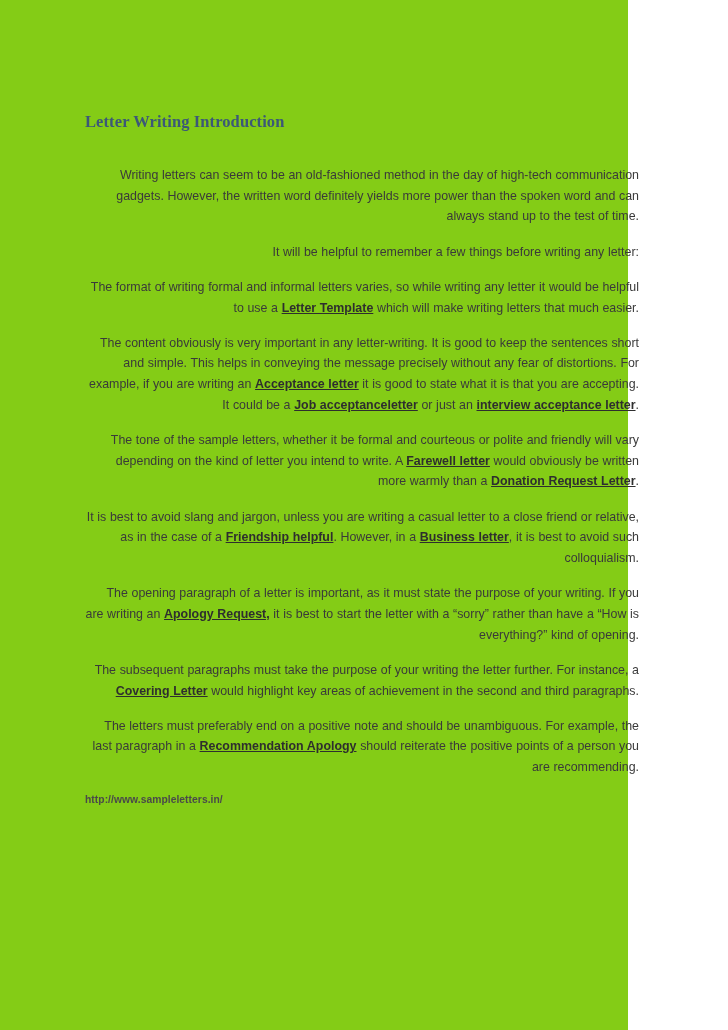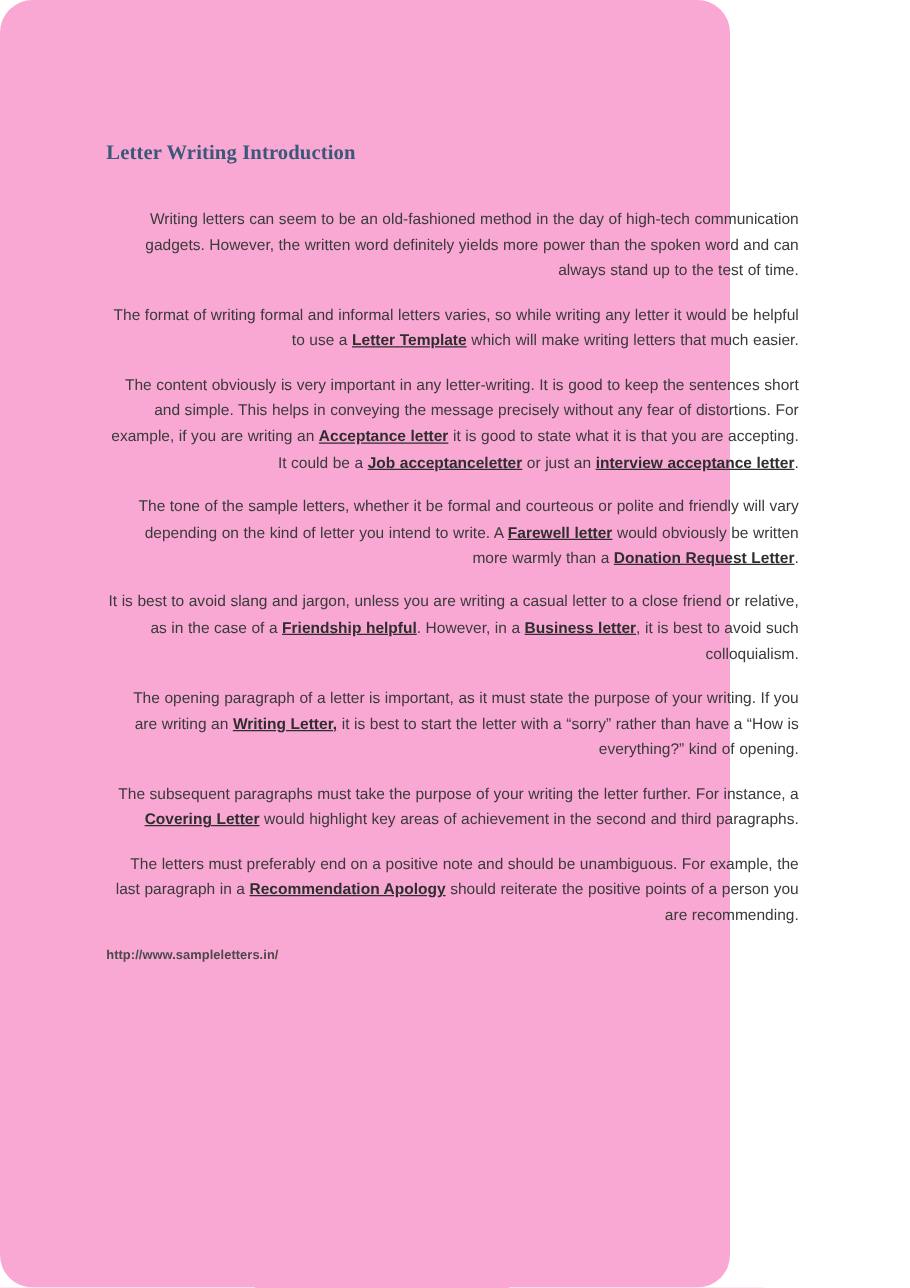--- a/index.html
+++ b/index.html
@@ -14,24 +14,23 @@
     position: relative;
     overflow: hidden;
     font-family: "Liberation Sans", sans-serif;
     -webkit-font-smoothing: antialiased;
   }
 
   .page {
     position: absolute;
     left: 0;
     top: 0;
-    width: 584px;
+    width: 628px;
     height: 1030px;
-    background: #f9a8d4;
-    border-radius: 26px;
+    background: #84cc16;
   }
 
   .doc-body {
     position: absolute;
     left: 85px;
     top: 112px;
     width: 554px;
   }
 
   .doc-title {
@@ -75,25 +74,26 @@
 </head>
 <body>
 
 <div class="page">
   <div class="doc-body">
 
     <h1 class="doc-title">Letter Writing Introduction</h1>
 
     <div id="paragraph-container">
         <p class="para">Writing letters can seem to be an old-fashioned method in the day of high-tech communication gadgets. However, the written word definitely yields more power than the spoken word and can always stand up to the test of time.</p>
+        <p class="para">It will be helpful to remember a few things before writing any letter:</p>
         <p class="para">The format of writing formal and informal letters varies, so while writing any letter it would be helpful to use a <b>Letter Template</b> which will make writing letters that much easier.</p>
         <p class="para">The content obviously is very important in any letter-writing. It is good to keep the sentences short and simple. This helps in conveying the message precisely without any fear of distortions. For example, if you are writing an <b>Acceptance letter</b> it is good to state what it is that you are accepting. It could be a <b>Job acceptanceletter</b> or just an <b>interview acceptance letter</b>.</p>
         <p class="para">The tone of the sample letters, whether it be formal and courteous or polite and friendly will vary depending on the kind of letter you intend to write.  A <b>Farewell letter</b> would obviously be written more warmly than a <b>Donation Request Letter</b>.</p>
         <p class="para">It is best to avoid slang and jargon, unless you are writing a casual letter to a close friend or relative, as in the case of a <b>Friendship helpful</b>.  However, in a <b>Business letter</b>, it is best to avoid such colloquialism.</p>
-        <p class="para">The opening paragraph of a letter is important, as it must state the purpose of your writing.  If you are writing an <b>Writing Letter,</b> it is best to start the letter with a “sorry” rather than have a “How is everything?” kind of opening.</p>
+        <p class="para">The opening paragraph of a letter is important, as it must state the purpose of your writing.  If you are writing an <b>Apology Request,</b> it is best to start the letter with a “sorry” rather than have a “How is everything?” kind of opening.</p>
         <p class="para">The subsequent paragraphs must take the purpose of your writing the letter further. For instance, a <b>Covering Letter</b> would highlight key areas of achievement in the second and third paragraphs.</p>
         <p class="para">The letters must preferably end on a positive note and should be unambiguous. For example, the last paragraph in a <b>Recommendation Apology</b> should reiterate the positive points of a person you are recommending.</p>
       </div>
 
     <p class="source-url">http://www.sampleletters.in/</p>
 
   </div>
 </div>
 
 </body></html>

